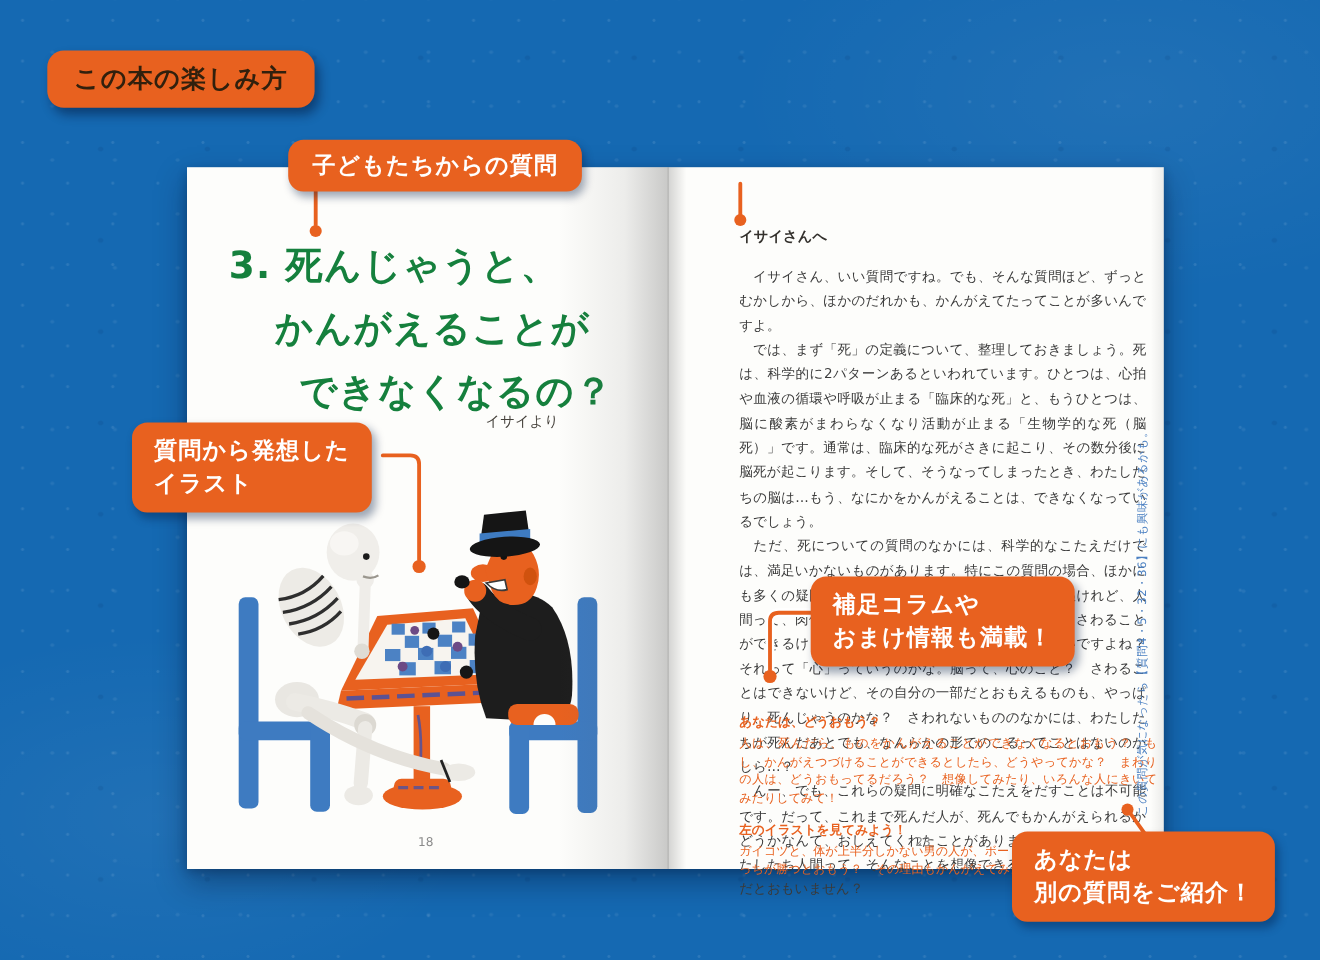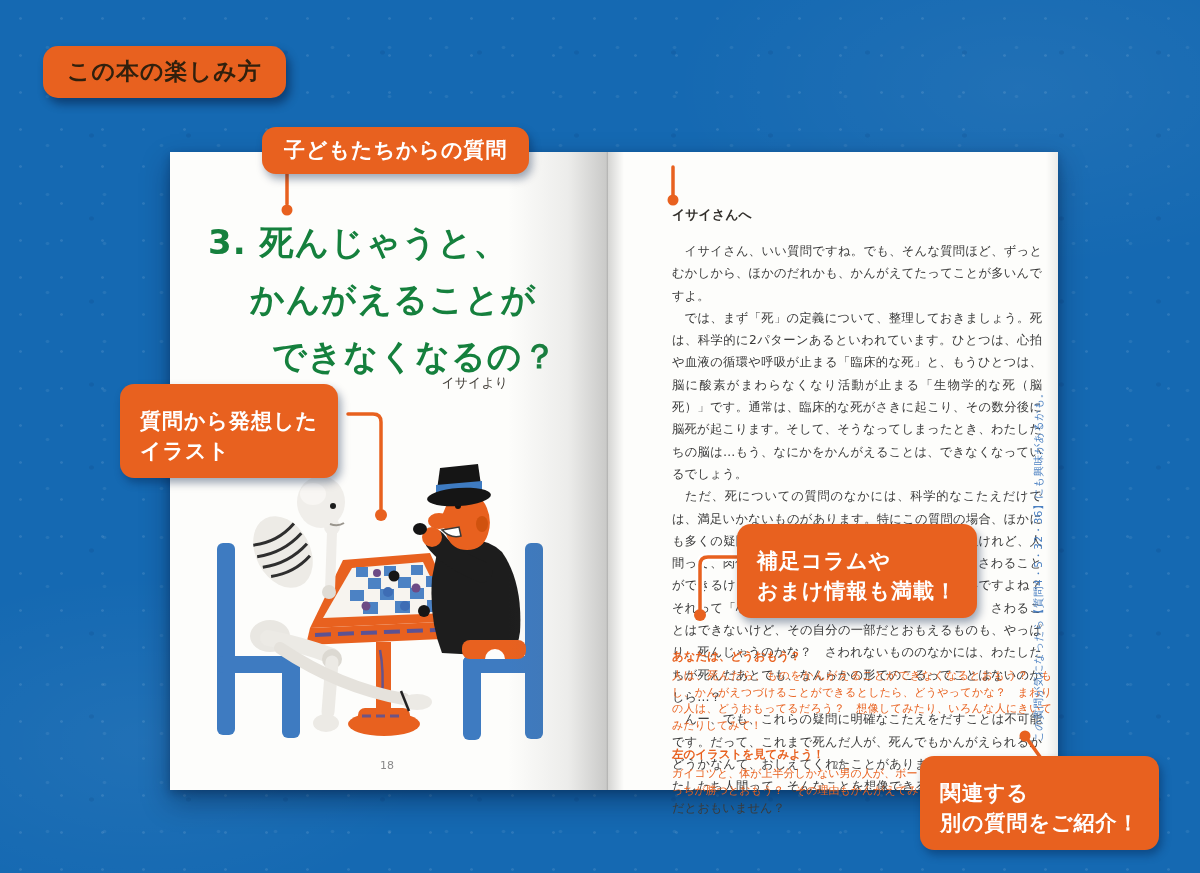--- a/index.html
+++ b/index.html
@@ -74,21 +74,21 @@
     font-size:10.5px; color:#4b80c2; letter-spacing:0.5px; white-space:nowrap; text-align:center;
   }
 
   
   .sticker {
     position:absolute; background:#e8611f; color:#fff; font-weight:bold;
     border-radius:14px; z-index:5;
     box-shadow: 3px 5px 8px rgba(3,25,65,0.38);
   }
   .sticker.one-line { padding:9px 22px 10px; font-size:21px; letter-spacing:1px; }
-  .sticker.two-line { padding:22px 20px 12px; font-size:21px; line-height:30px; letter-spacing:1px; }
+  .sticker.two-line { padding:10px 20px 12px; font-size:21px; line-height:30px; letter-spacing:1px; }
 
   .badge-main {
     position:absolute; left:43px; top:46px; z-index:5;
     background:#e8611f; color:#31200d; font-weight:bold;
     font-size:23px; letter-spacing:1px; padding:10px 24px 11px; border-radius:15px;
     box-shadow: 4px 6px 10px rgba(0,12,40,0.45);
   }
 
   .lbl-questions { left:262px; top:127px; }
   .lbl-reply     { left:650px; top:125px; }
@@ -264,17 +264,17 @@
     <div>質問から発想した</div>
     <div>イラスト</div>
   </div>
 
   <div class="sticker two-line lbl-column">
     <div>補足コラムや</div>
     <div>おまけ情報も満載！</div>
   </div>
 
   <div class="sticker two-line lbl-related">
-    <div>関連する</div>
+    <div>あなたは</div>
     <div>別の質問をご紹介！</div>
   </div>
 
 </div>
 
 </body></html>

